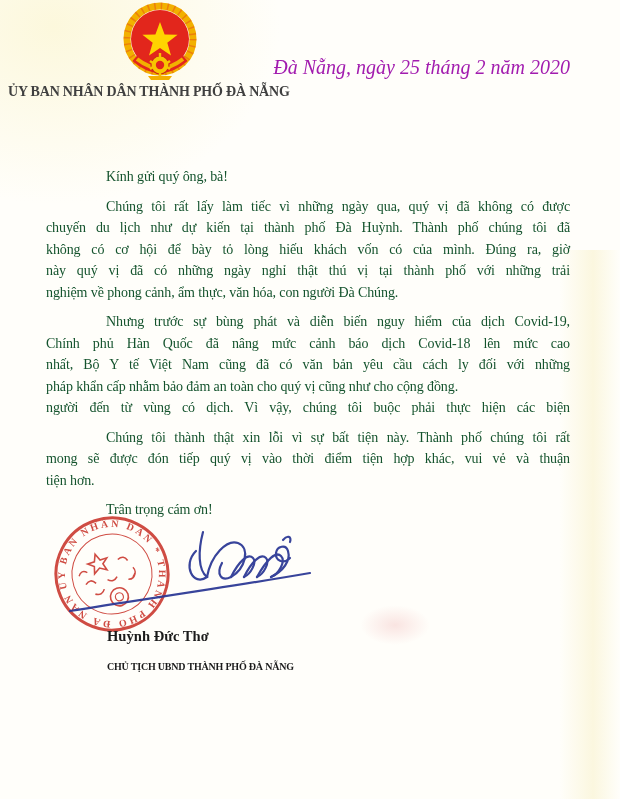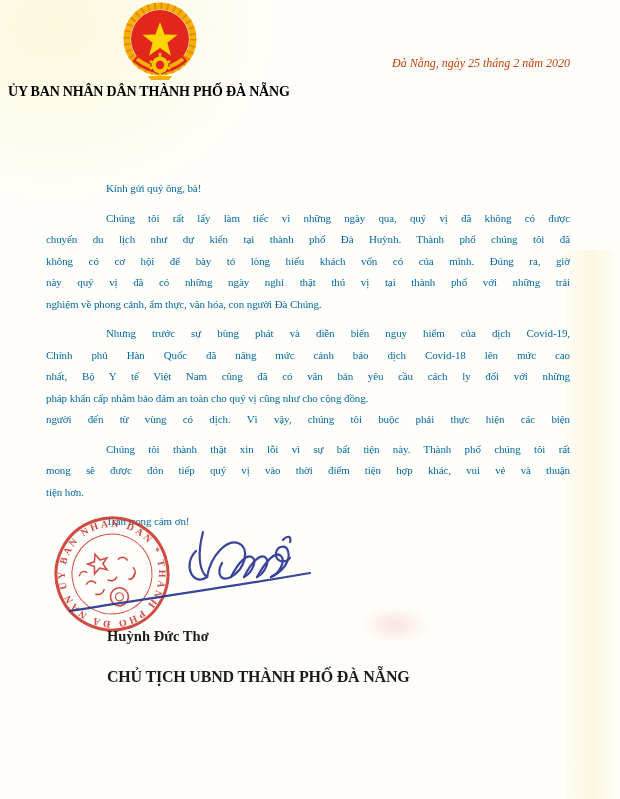--- a/index.html
+++ b/index.html
@@ -24,41 +24,40 @@
   }
   .tint-blush{
     position:absolute;left:360px;top:605px;width:70px;height:40px;
     background:radial-gradient(ellipse at center, rgba(235,160,160,0.28), rgba(235,160,160,0) 70%);
     pointer-events:none;
   }
   .emblem{position:absolute;left:117px;top:2px;width:86px;height:80px;}
   .org-name{
     position:absolute;left:8px;top:84px;width:300px;
     font-weight:bold;font-size:14px;letter-spacing:-0.2px;
-    color:#000000;white-space:nowrap;
+    color:#404040;white-space:nowrap;
   }
   .dateline{
     position:absolute;right:50px;top:56px;
-    font-style:italic;font-size:12px;color:#c2410c;white-space:nowrap;
+    font-style:italic;font-size:20px;color:#a21caf;white-space:nowrap;
   }
   .body-block{
     position:absolute;left:46px;top:166px;width:524px;
-    font-size:11px;line-height:21.5px;letter-spacing:-0.1px;
-    color:#0369a1;
-    margin-top:12px;
+    font-size:14px;line-height:21.5px;letter-spacing:-0.1px;
+    color:#14532d;
   }
   .para{margin:0 0 8px 0;}
   .line{text-align:justify;text-align-last:justify;}
   .line.first{padding-left:60px;}
   .line.last{text-align-last:left;}
   .seal{position:absolute;left:50px;top:512px;width:124px;height:124px;opacity:0.88;}
   .signature{position:absolute;left:55px;top:495px;width:360px;height:140px;}
   .sign-block{position:absolute;left:107px;top:628px;color:#1b1b1b;}
-  .signer-name{font-weight:bold;font-size:14.6px;margin-bottom:23px;}
-  .signer-title{font-weight:bold;font-size:16px;letter-spacing:-0.2px;white-space:nowrap;}
+  .signer-name{font-weight:bold;font-size:14.6px;margin-bottom:16px;}
+  .signer-title{font-weight:bold;font-size:10px;letter-spacing:-0.2px;white-space:nowrap;}
 </style>
 </head>
 <body>
 
 <div class="page">
 
   <div class="tint-topleft"></div>
   <div class="tint-right"></div>
   <div class="tint-blush"></div>
 

